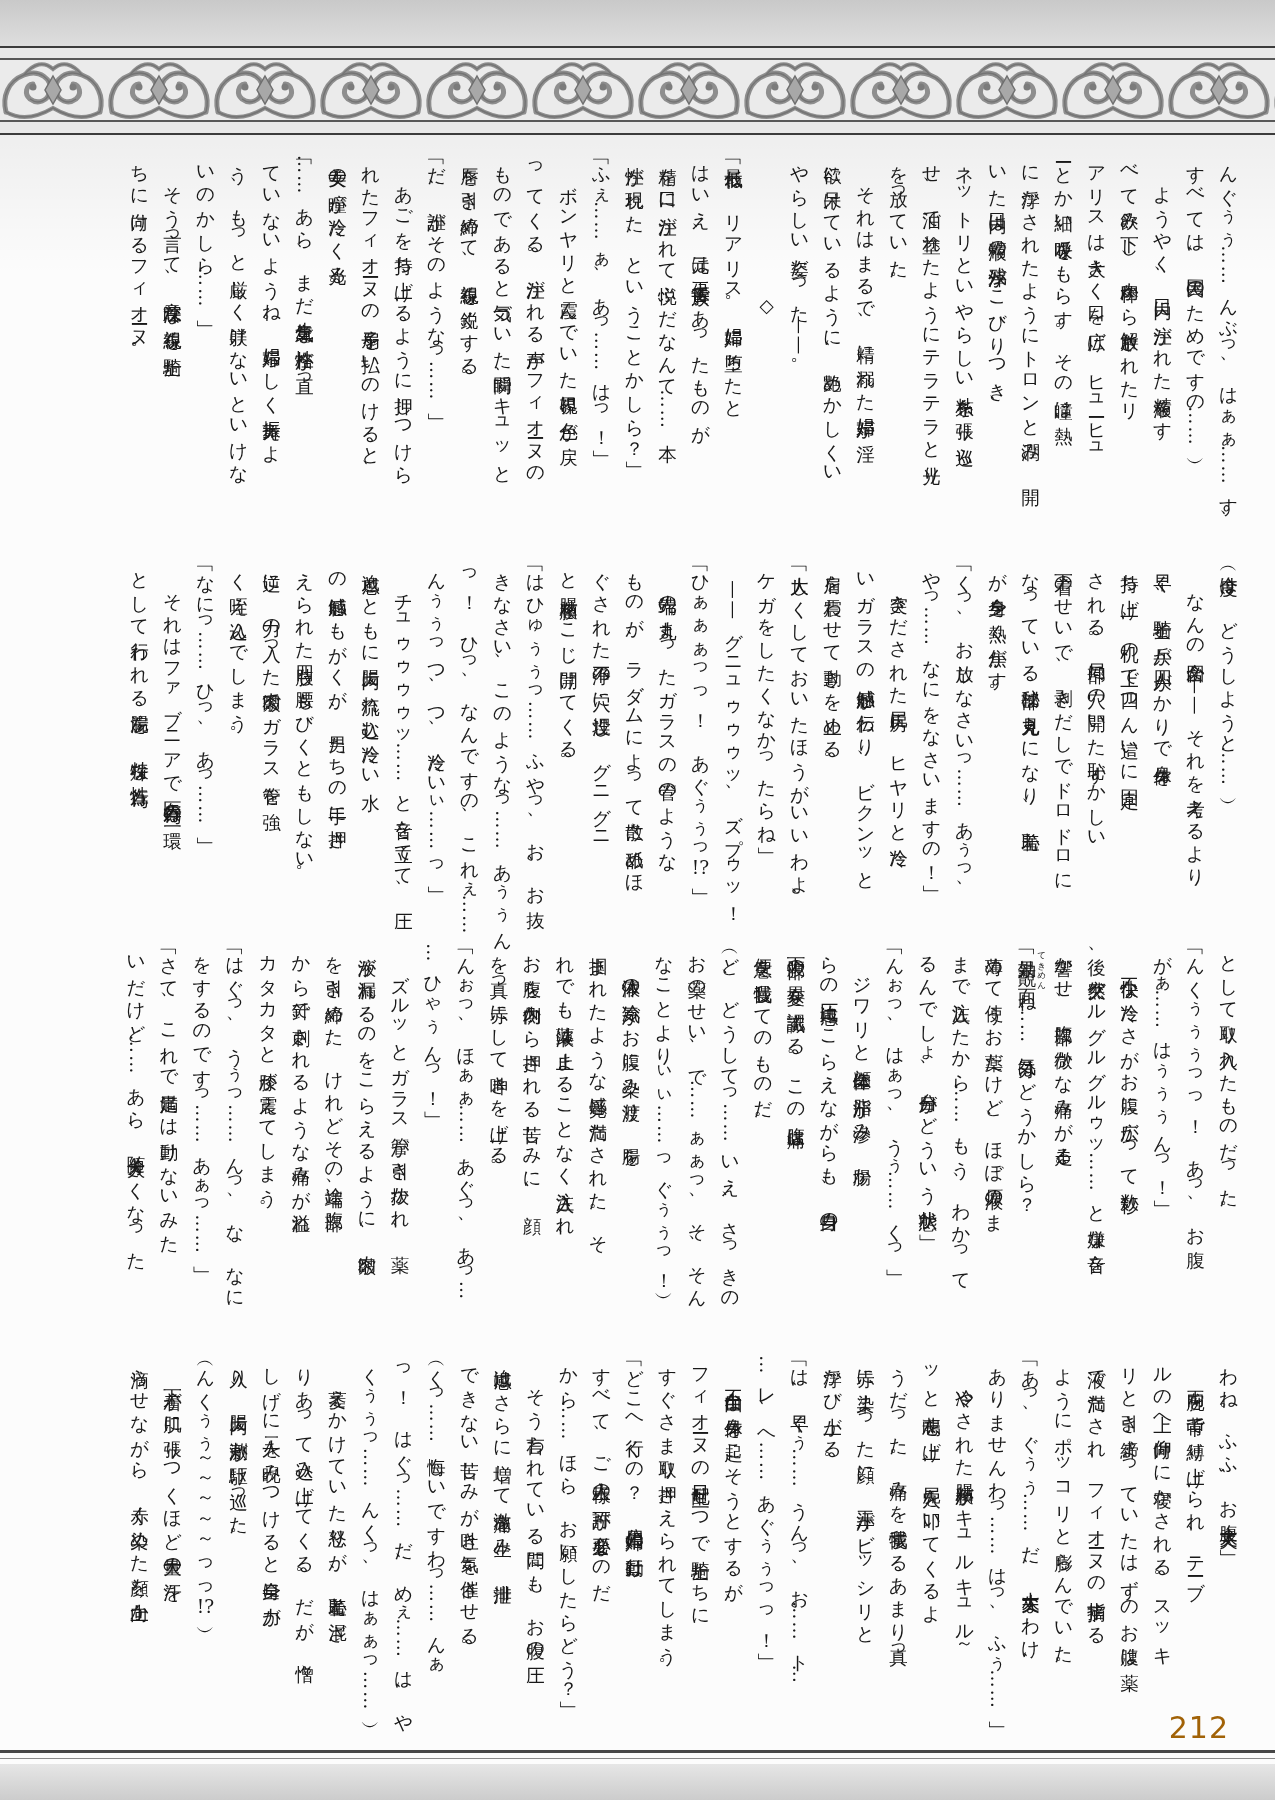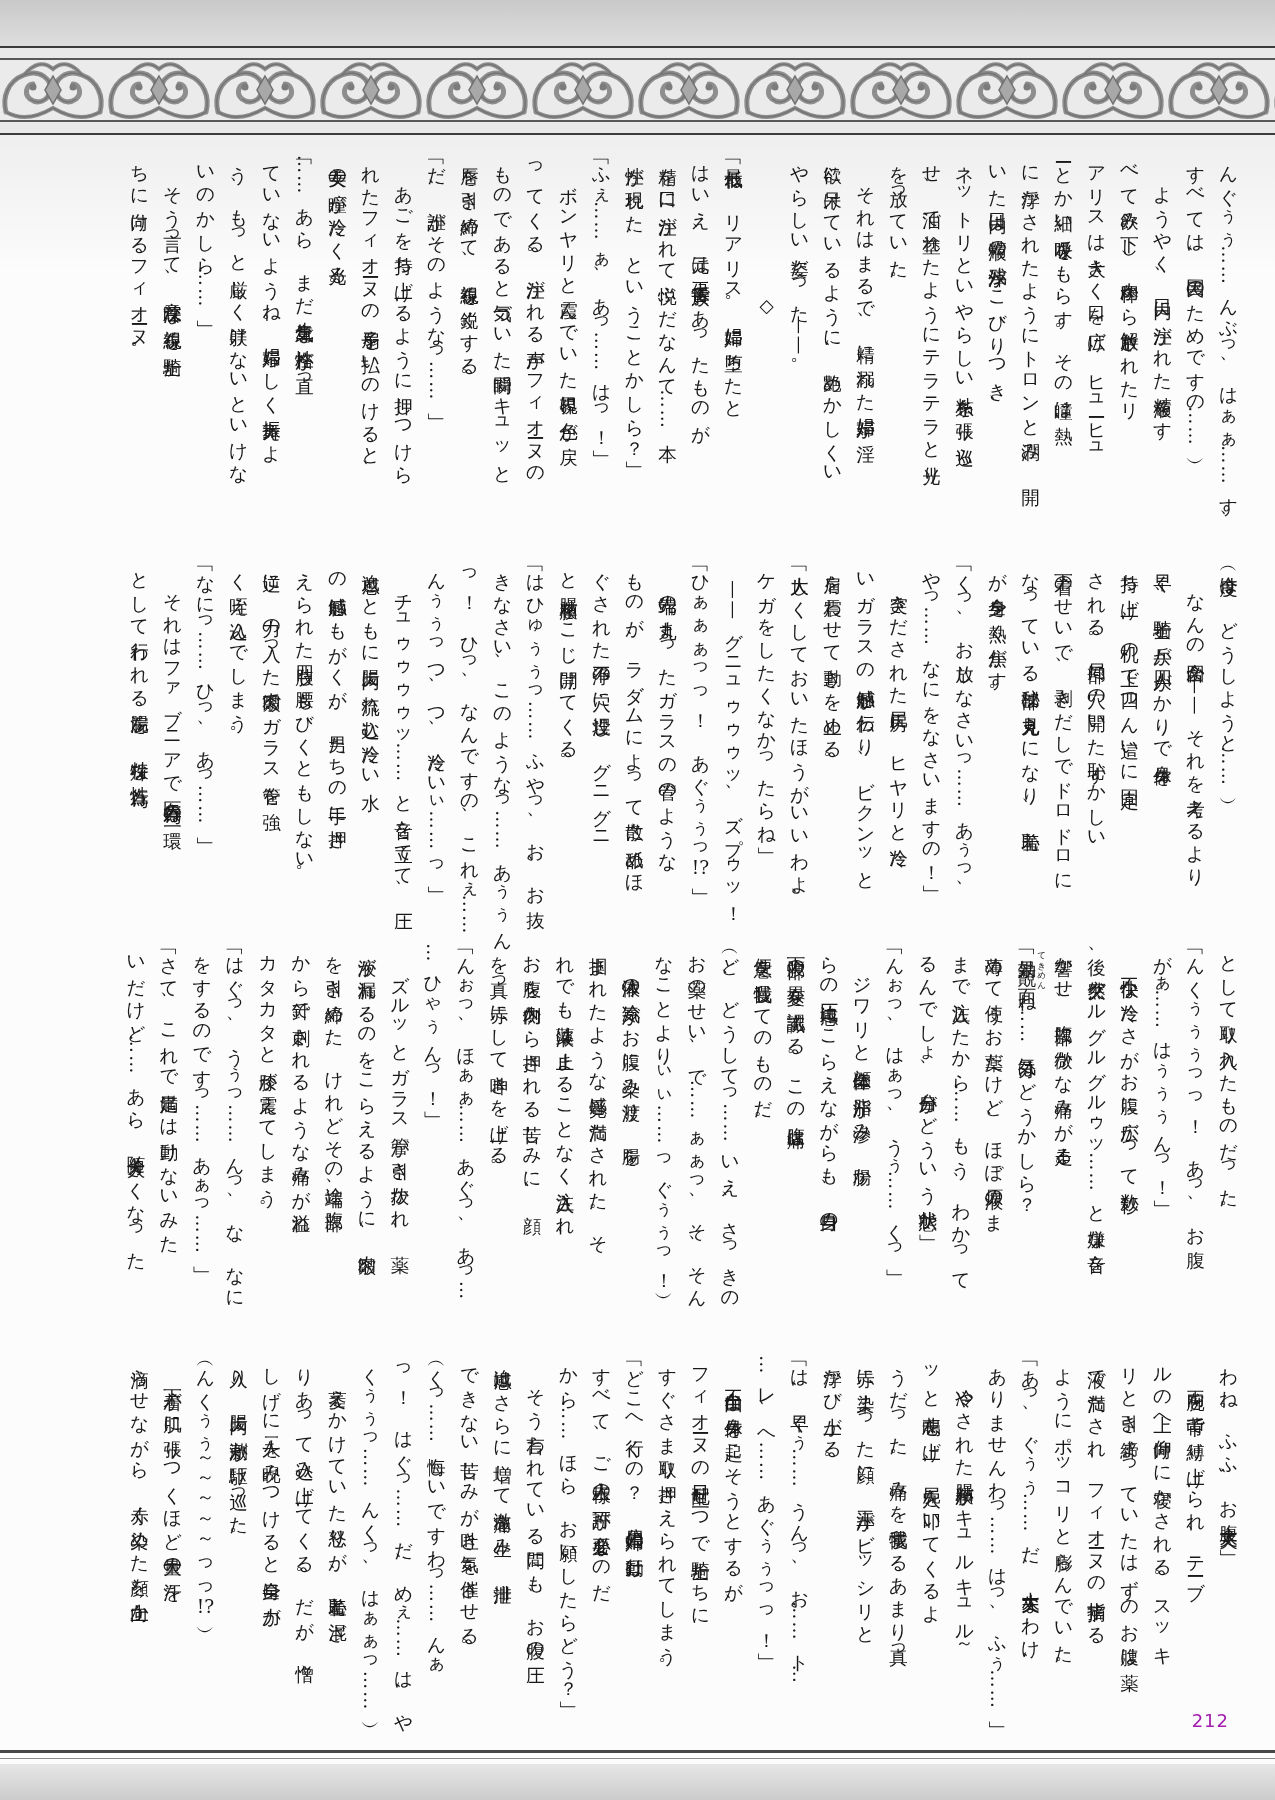--- a/index.html
+++ b/index.html
@@ -41,21 +41,21 @@
   .band:nth-child(2){top:407px;}
   .band:nth-child(3){top:790px;}
   .band:nth-child(4){top:1202px;}
   .band p{margin:0;padding:0;}
   .tcy{text-combine-upright:all;letter-spacing:0;}
   ruby rt{font-size:8.5px;letter-spacing:0;}
 
   .page-number{
     position:absolute;top:1710px;right:46px;
     font-family:"DejaVu Sans", sans-serif;
-    font-size:18px;color:#a21caf;letter-spacing:1px;
+    font-size:30px;color:#a16207;letter-spacing:1px;
   }
   .rule-bottom-thick{top:1750px;height:3px;background:#474747;}
   .rule-bottom-thin{top:1758px;height:1px;background:#8a8a8a;}
   .edge-bottom{top:1764px;height:36px;background:linear-gradient(180deg,#e6e6e6,#cccccc);}
 </style>
 </head>
 <body>
 
 <div class="page">
 

